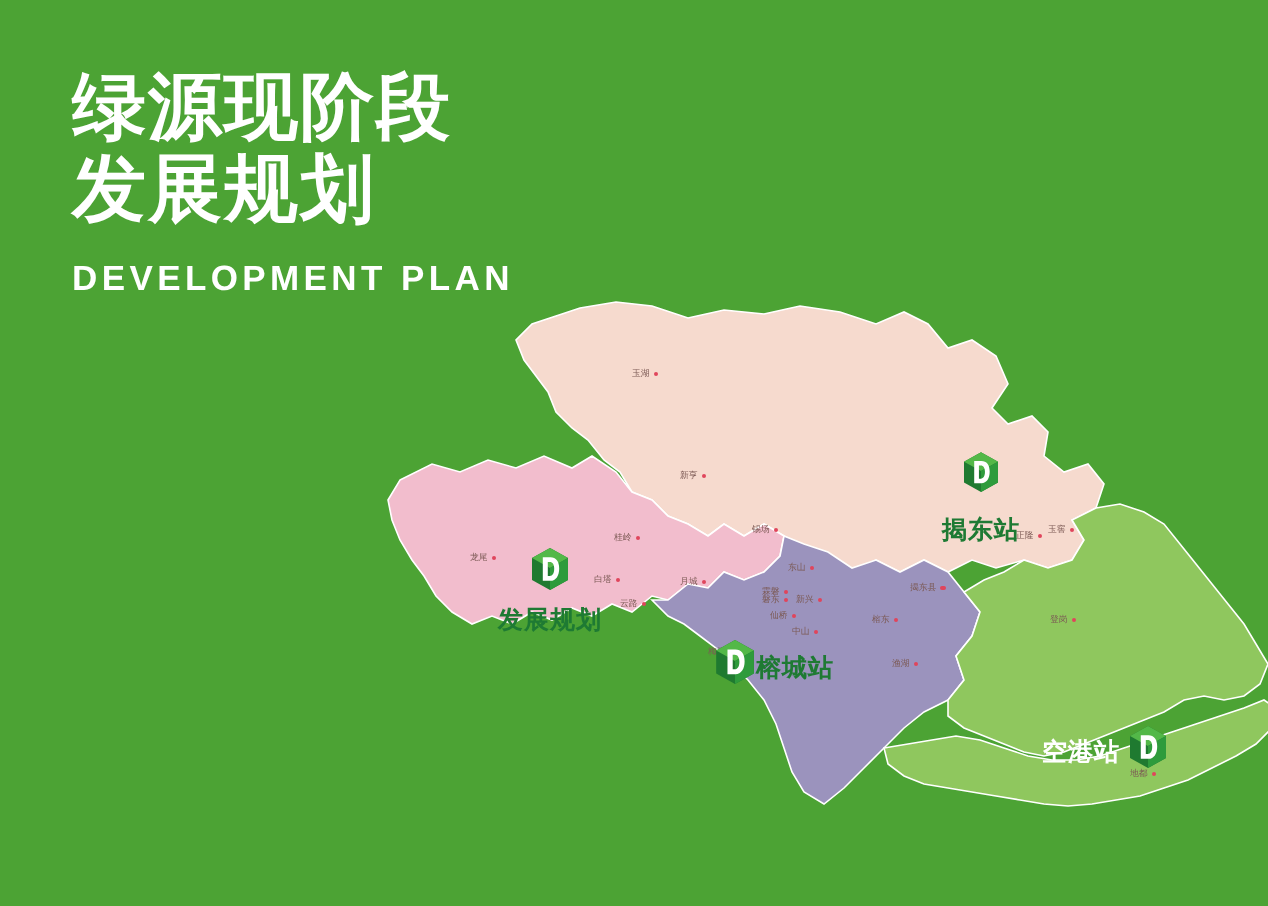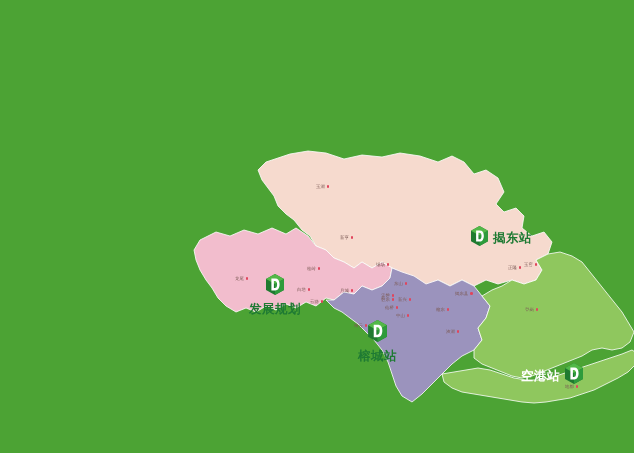--- a/index.html
+++ b/index.html
@@ -60,24 +60,24 @@
     font-size:12.5px;
     font-weight:bold;
     font-family:"DejaVu Sans","Liberation Sans",sans-serif;
     letter-spacing:.5px;
   }
   .st-green  .st-text{color:#1E7A33;}
   .st-white  .st-text{color:#ffffff;}
   .logo{display:block;}
   
   #st-chanyeyuan{left:249px;top:274px;}
-  #st-jiedong  {left:471px;top:226px;}
+  #st-jiedong  {left:471px;top:226px;flex-direction:column;}
   #st-rongcheng{left:358px;top:320px;}
   #st-konggang {left:521px;top:363px;}
-  #st-rongcheng{flex-direction:column;gap:1px;align-items:center;}
+  #st-rongcheng{flex-direction:row;gap:1px;align-items:center;}
   #st-chanyeyuan{flex-direction:column;gap:1px;align-items:center;}
   
   .city{
     position:absolute;
     z-index:5;
     display:flex;
     align-items:center;
     gap:2px;
     white-space:nowrap;
   }
@@ -107,20 +107,25 @@
     line-height:19px;
     font-family:"DejaVu Sans","Liberation Sans",sans-serif;
     letter-spacing:.3px;
   }
 </style>
 </head>
 <body>
 
 <div id="poster">
 
+  <div class="title-block">
+    <span class="title-line">绿源现阶段</span>
+    <span class="title-line">发展规划</span>
+    <span class="subtitle">DEVELOPMENT PLAN</span>
+  </div>
 
   <div class="map-wrap">
     <svg viewBox="0 0 452 255" xmlns="http://www.w3.org/2000/svg">
 
       <path fill="#F6DACE" stroke="#ffffff" stroke-width="0.8" d="M104,4 L122,1 L140,3 L158,9 L176,5 L196,7 L214,3 L234,6 L252,12 L266,6 L278,12 L288,24
            L300,20 L312,28 L318,42 L310,54 L318,62 L330,58 L338,66 L336,78 L346,86 L358,82 L366,92
            L362,104 L350,110 L356,120 L350,130 L338,134 L326,130 L312,134 L300,130 L288,136
            L276,130 L264,136 L252,130 L240,136 L230,128 L218,124 L206,118 L196,112 L186,118
            L176,112 L168,118 L158,112 L148,108 L140,100 L130,96 L124,86 L116,80 L108,70
            L100,64 L92,56 L88,46 L82,38 L76,30 L72,20 L80,12 L92,8 Z"></path>

